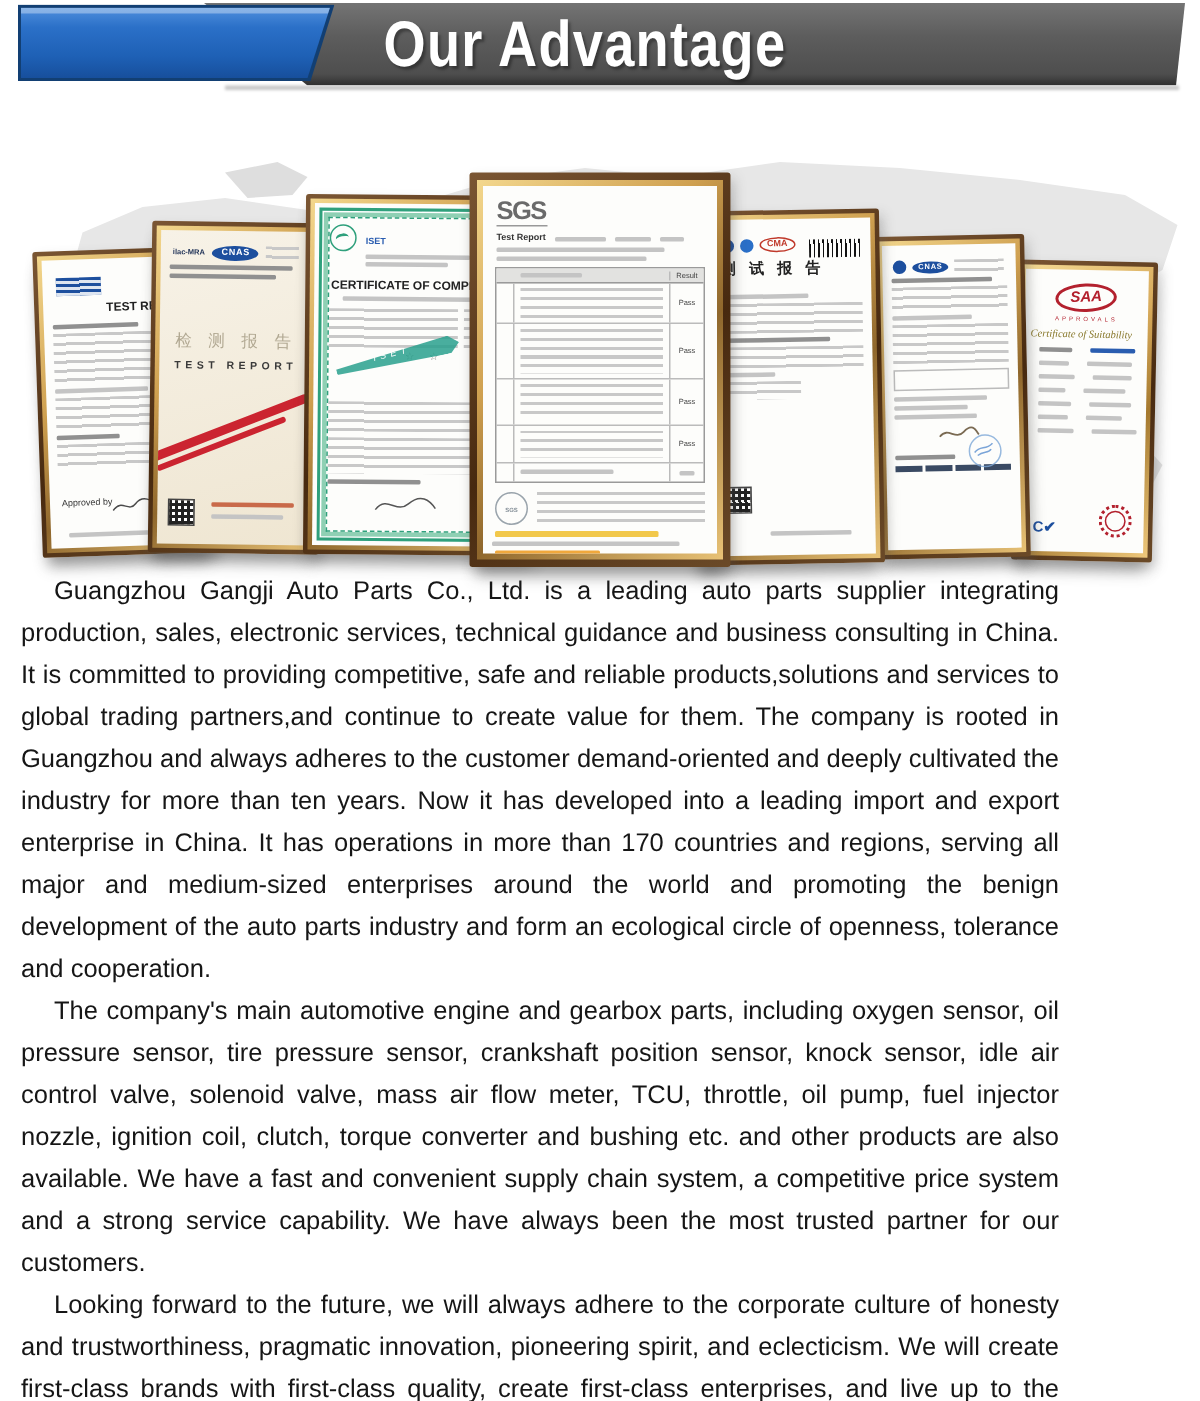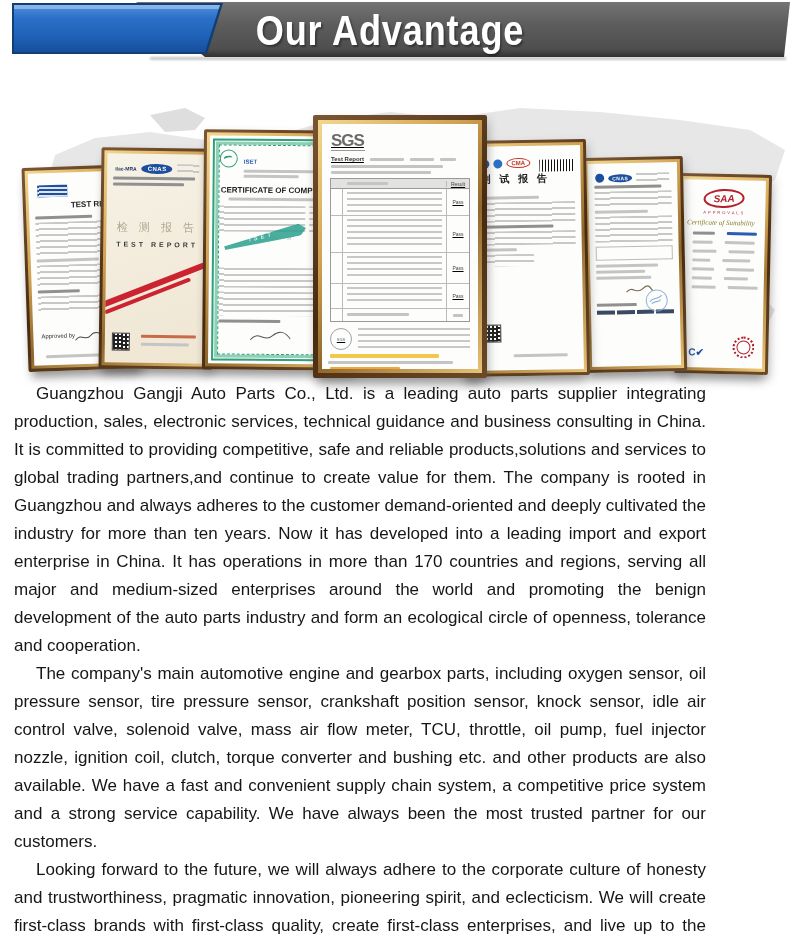--- a/index.html
+++ b/index.html
@@ -27,21 +27,21 @@
   
   .collage{position:absolute;left:0;top:60px;width:800px;height:318px;}
   .map{position:absolute;left:0;top:0;}
 
   .cert{position:absolute;background:linear-gradient(145deg,#7b5633,#47290f 55%,#6b4a28);
         padding:3px;border-radius:2px;
         box-shadow:0 10px 10px -4px rgba(70,70,70,.45),3px 4px 8px rgba(90,90,90,.25);}
   .gold{height:100%;box-sizing:border-box;padding:3px;
         background:linear-gradient(135deg,#f3d78d 0%,#cfa050 35%,#8f672c 60%,#e8c276 100%);}
   .page{position:relative;width:100%;height:100%;box-sizing:border-box;background:#fdfdfb;overflow:hidden;}
-  .sgs-cert{padding:5px;text-decoration:underline;}
+  .sgs-cert{padding:5px;}
   .sgs-cert .gold{padding:4px;}
 
   
   .b{height:3px;background:#c4c4c4;border-radius:1px;margin:3px 6px;}
   .bd{background:#909090;}
   .st{background-image:repeating-linear-gradient(to bottom,#c8c8c8 0 2px,transparent 2px 6px);margin:3px 6px;}
 
   
   .c1-logo{width:30px;height:12px;background:#1d4f9e;margin:12px 0 4px 9px;
         background-image:repeating-linear-gradient(to bottom,transparent 0 2px,rgba(255,255,255,.85) 2px 4px);}

